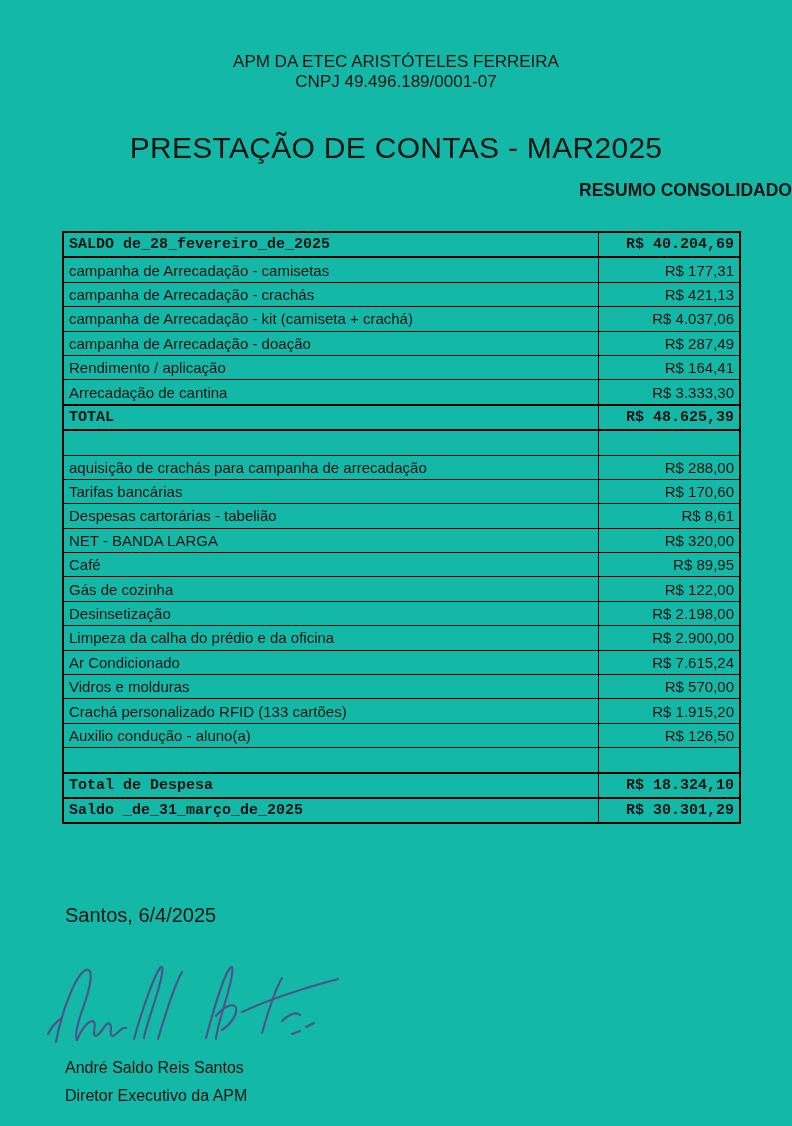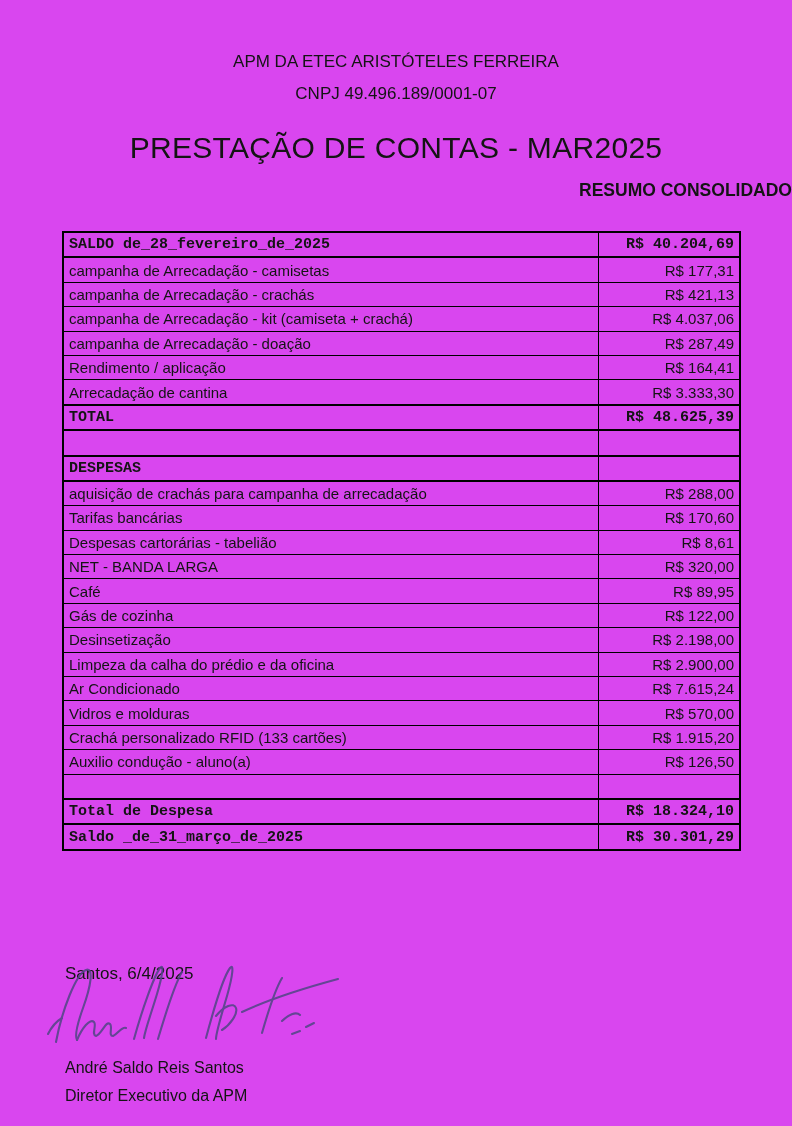--- a/index.html
+++ b/index.html
@@ -4,34 +4,34 @@
 <style>
   html, body {
     margin: 0;
     padding: 0;
     background: #ffffff;
   }
   .page {
     position: relative;
     width: 792px;
     height: 1126px;
-    background: #d946ef;
+    background: #14b8a6;
     font-family: "Liberation Sans", sans-serif;
     color: #141414;
     overflow: hidden;
   }
   .centered {
     position: absolute;
     left: 0;
     width: 100%;
     text-align: center;
     white-space: nowrap;
   }
   .org-name   { top: 52px;  font-size: 17px; }
-  .org-cnpj   { top: 84px;  font-size: 17px; }
+  .org-cnpj   { top: 72px;  font-size: 17px; }
   .doc-title  { top: 131px; font-size: 30px; letter-spacing: 0.3px; }
   .doc-subtitle { top: 180px; font-size: 17.5px; font-weight: bold; text-align: right; }
 
   table.accounts {
     position: absolute;
     top: 231px;
     left: 62px;
     width: 679px;
     border-collapse: collapse;
     table-layout: fixed;
@@ -53,22 +53,22 @@
   table.accounts tr.bold td { font-weight: bold; }
   table.accounts tr.strong td {
     border-top-width: 2px;
     border-bottom-width: 2px;
     font-family: Liberation Mono, monospace;
   }
 
   .place-date {
     position: absolute;
     left: 65px;
-    top: 964px;
-    font-size: 17px;
+    top: 904px;
+    font-size: 20px;
   }
   .signature-wrap {
     position: absolute;
     left: 44px;
     top: 948px;
     width: 300px;
     height: 104px;
   }
   .sig-name {
     position: absolute;
@@ -122,24 +122,20 @@
         <tr>
           <td class="label-cell">Arrecadação de cantina</td>
           <td class="value-cell">R$ 3.333,30</td>
         </tr>
         <tr class="bold strong">
           <td class="label-cell">TOTAL</td>
           <td class="value-cell">R$ 48.625,39</td>
         </tr>
         <tr>
           <td class="label-cell"></td>
-          <td class="value-cell"></td>
-        </tr>
-        <tr class="bold strong">
-          <td class="label-cell">DESPESAS</td>
           <td class="value-cell"></td>
         </tr>
         <tr>
           <td class="label-cell">aquisição de crachás para campanha de arrecadação</td>
           <td class="value-cell">R$ 288,00</td>
         </tr>
         <tr>
           <td class="label-cell">Tarifas bancárias</td>
           <td class="value-cell">R$ 170,60</td>
         </tr>

